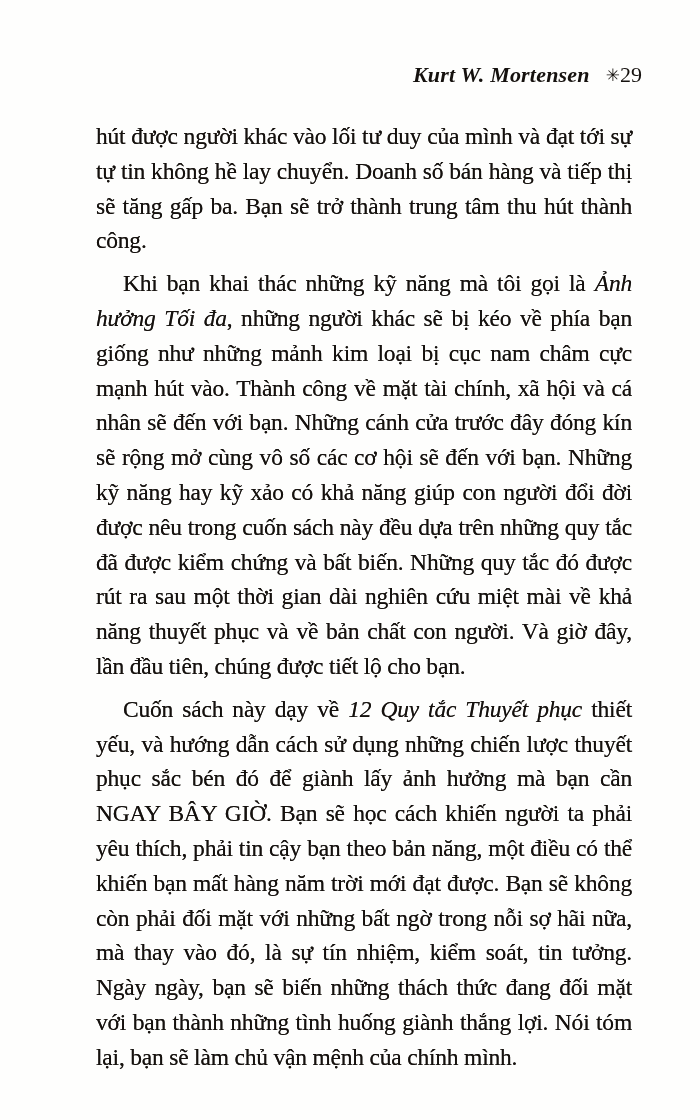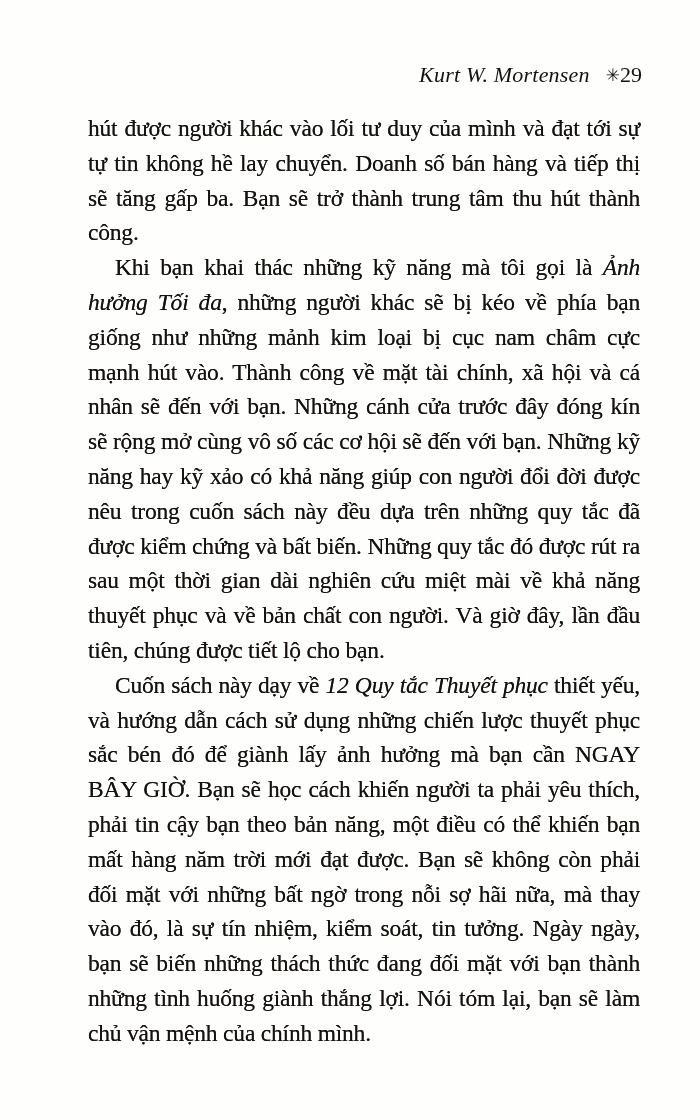--- a/index.html
+++ b/index.html
@@ -20,20 +20,21 @@
     position: absolute;
     top: 62px;
     right: 58px;
     font-size: 22px;
     white-space: nowrap;
     color: #15110e;
   }
   .running-header .author {
     font-style: italic;
     letter-spacing: 0.2px;
+    font-weight: bold;
   }
   .running-header .star {
     font-style: normal;
     font-family: "DejaVu Sans", sans-serif;
     font-size: 17px;
     margin-left: 16px;
     vertical-align: 1px;
   }
   .running-header .pagenum {
     font-style: normal;
@@ -43,21 +44,21 @@
     top: 111px;
     left: 88px;
     right: 60px;
     font-size: 23.5px;
     line-height: 34.8px;
     text-align: justify;
     letter-spacing: -0.2px;
     text-shadow: 0 0 0.5px rgba(21, 17, 14, 0.8);
   }
   .body-text p {
-    margin: 0;
+    margin: 8px;
     padding: 0;
   }
   .body-text p.indented {
     text-indent: 27px;
   }
   .italic {
     font-style: italic;
   }
 </style>
 </head>

